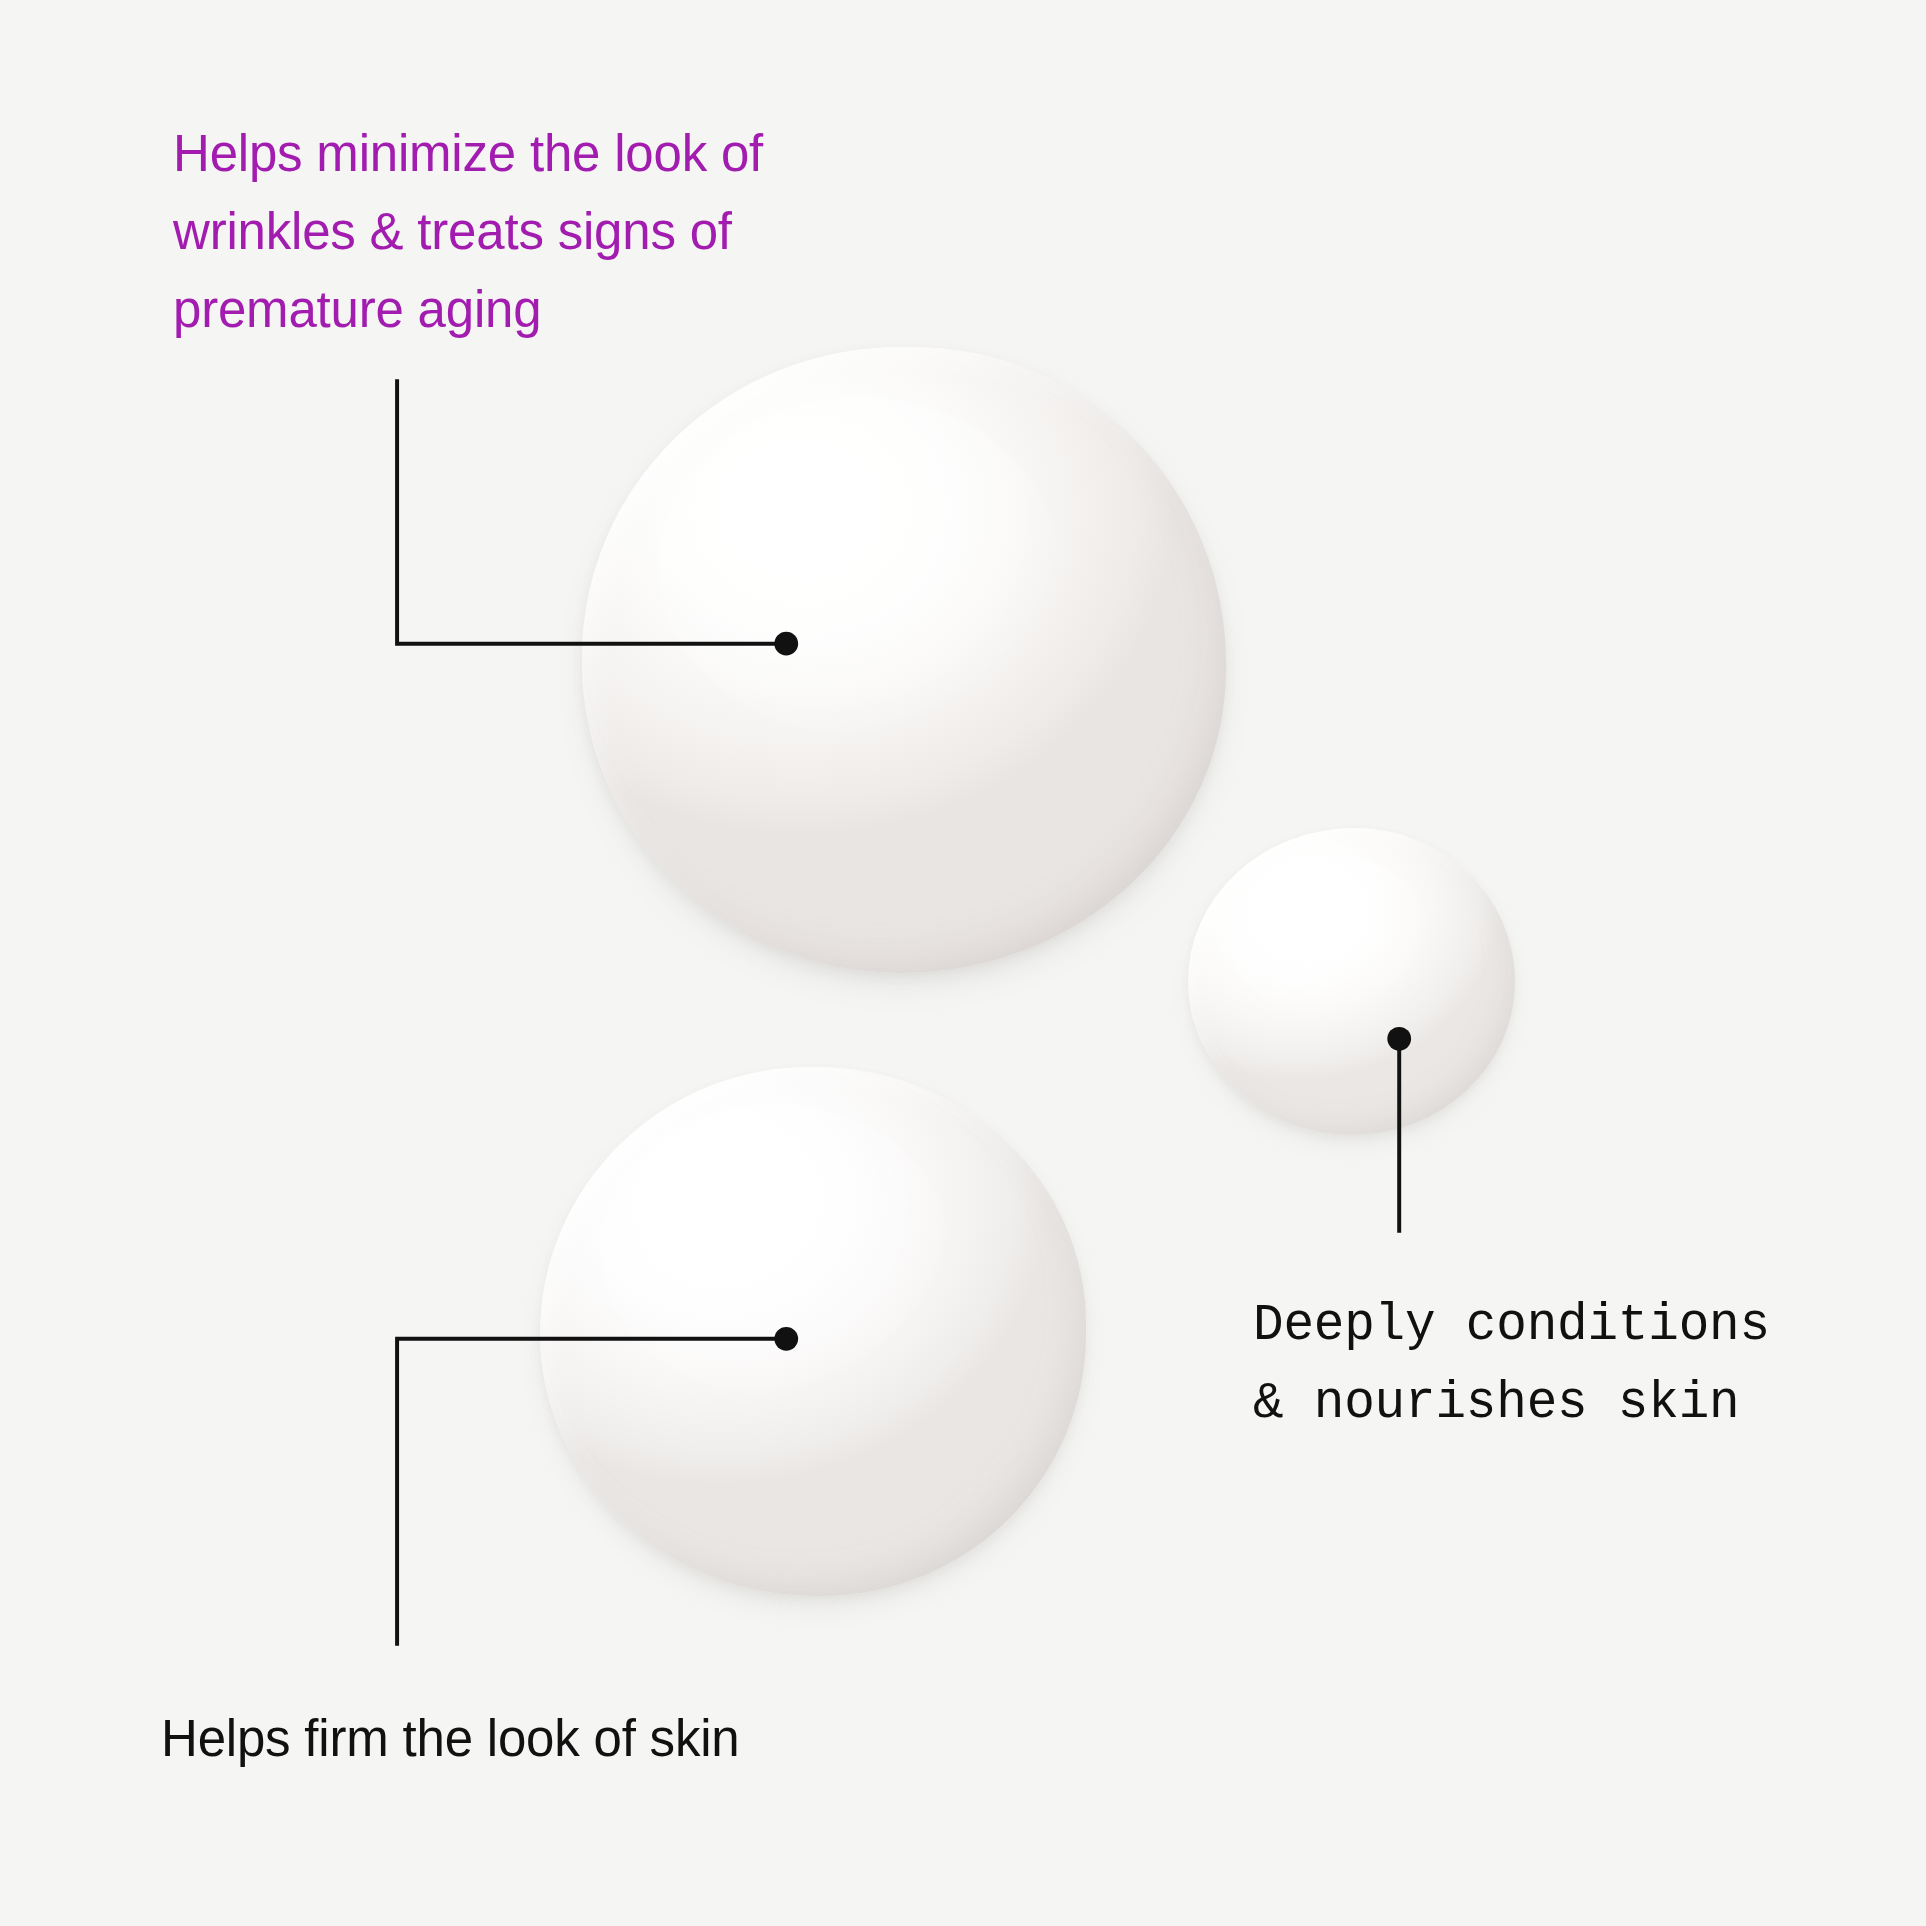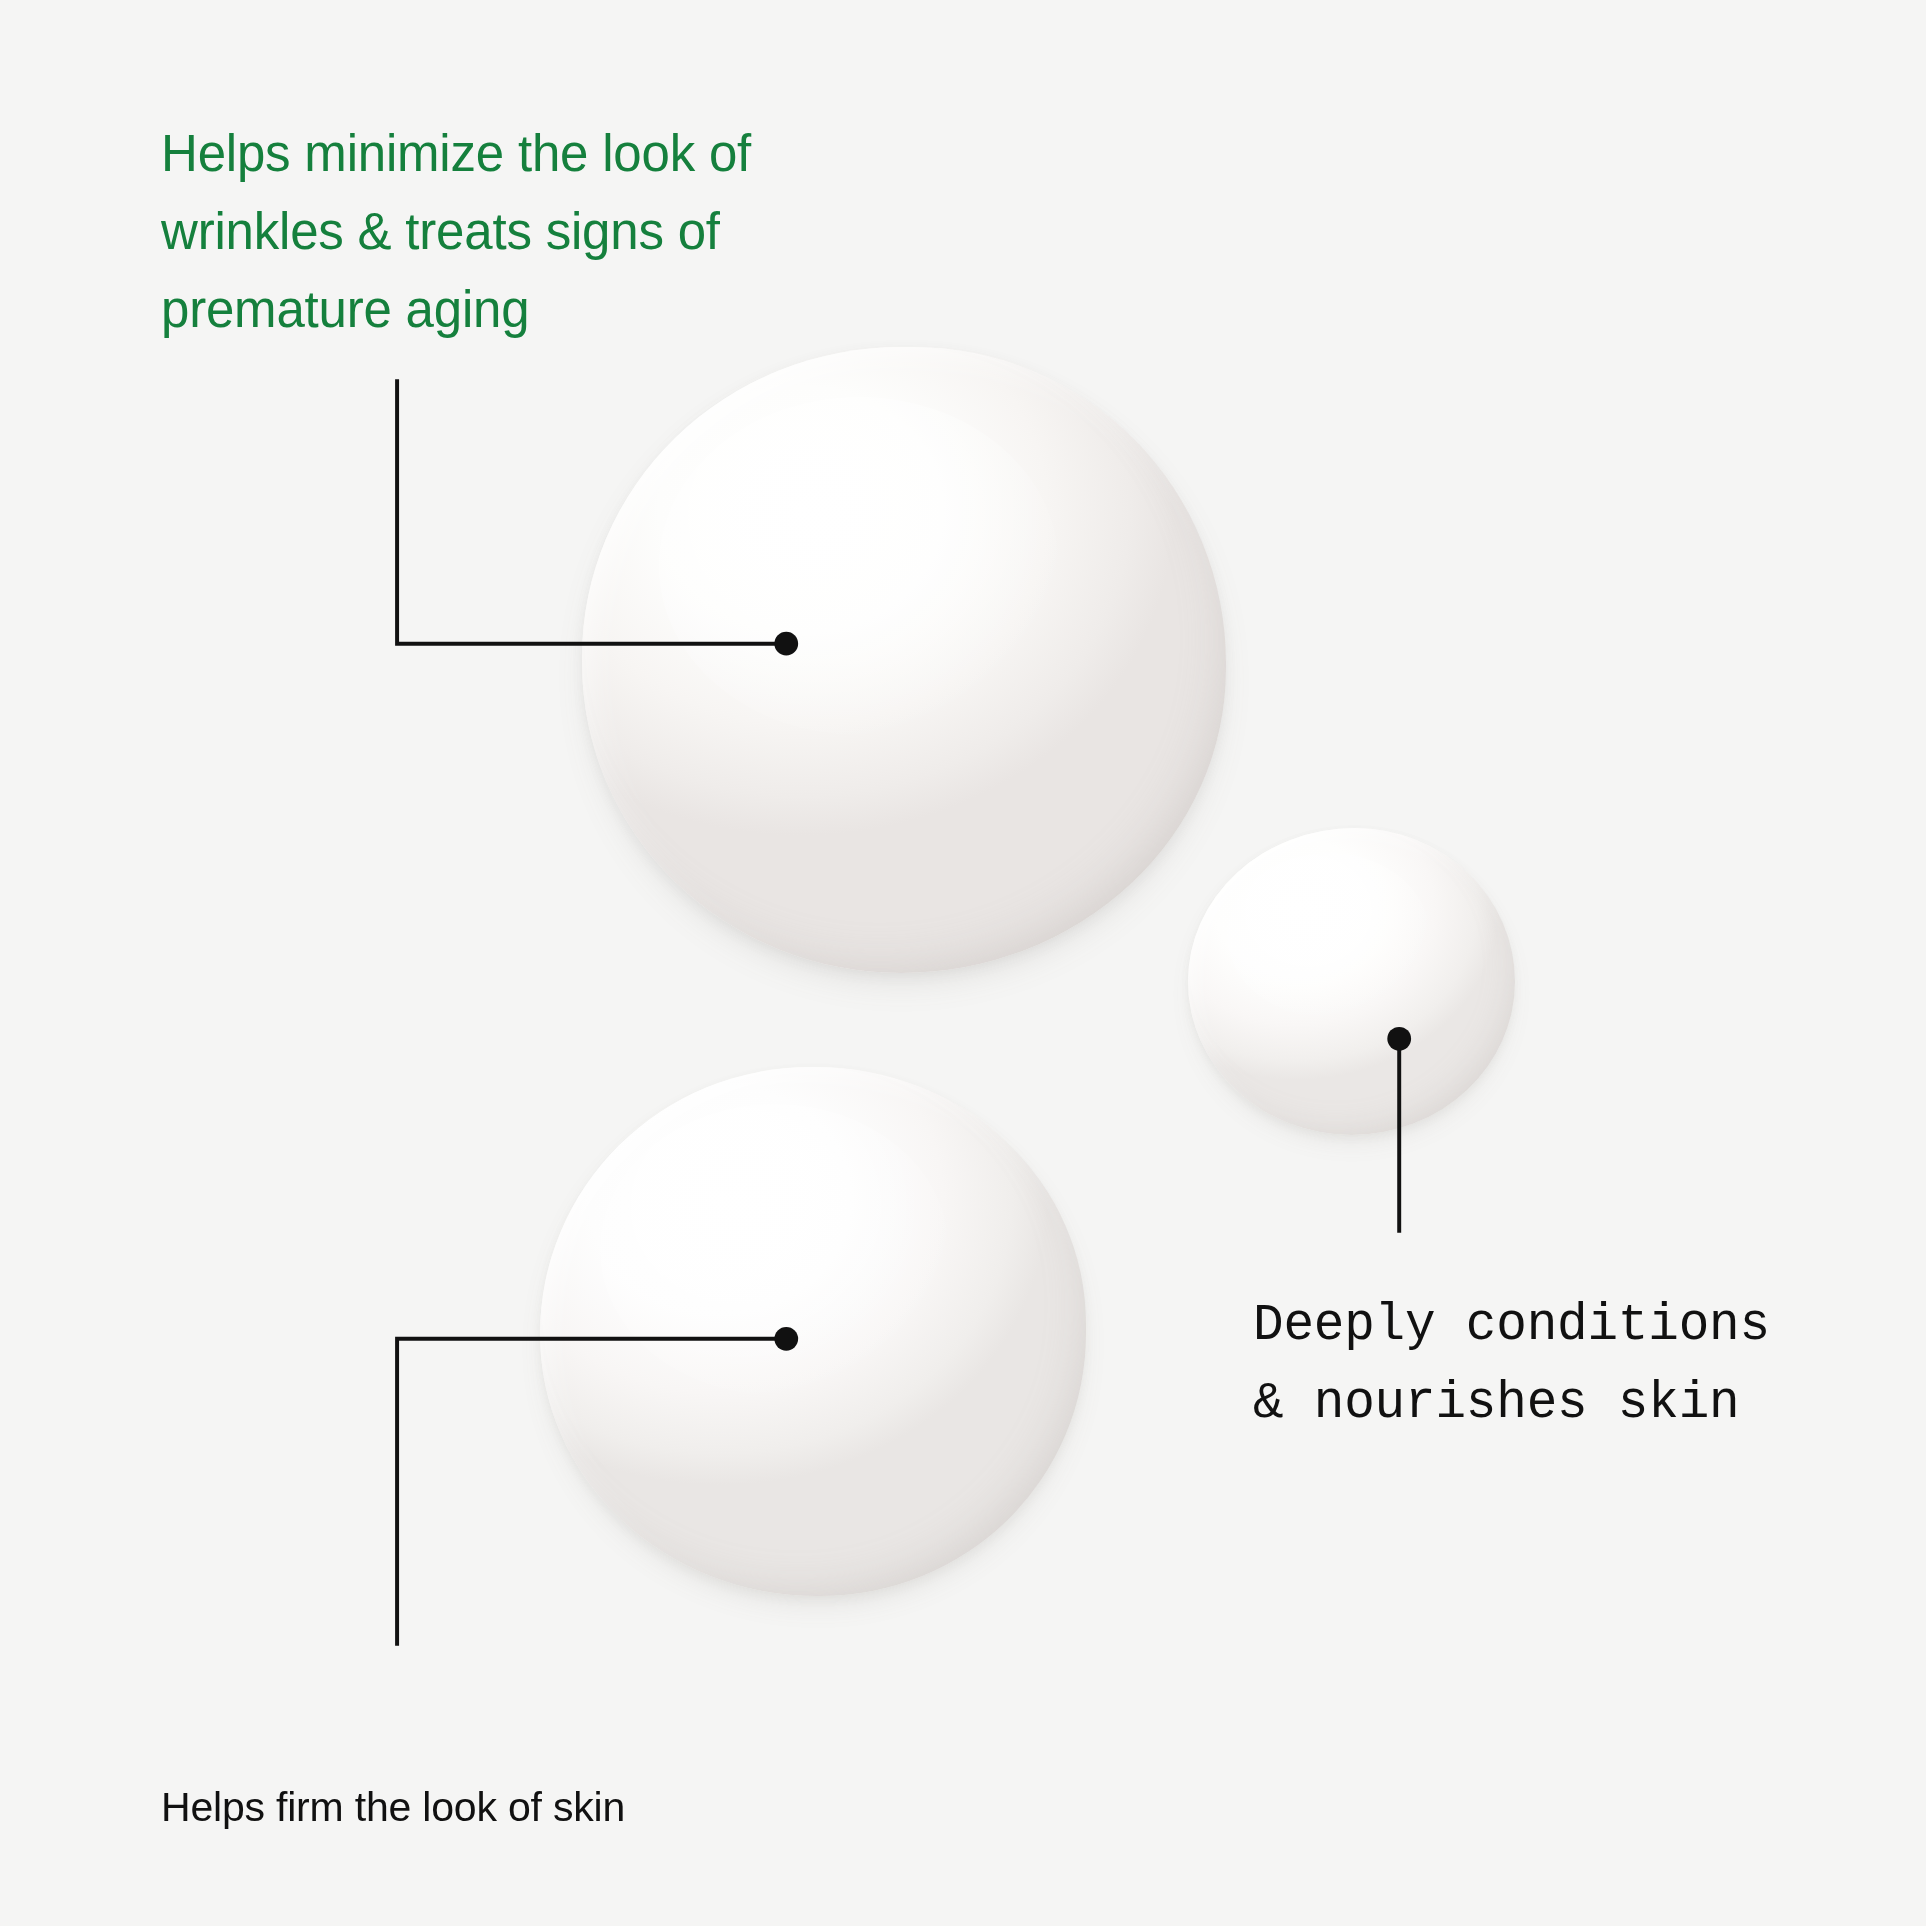--- a/index.html
+++ b/index.html
@@ -171,23 +171,23 @@
   .caption-right {
     left: 1253px;
     top: 1287px;
     width: 554px;
     font-size: 51px;
     line-height: 78px;
   }
 
   .caption-bottom-left {
     left: 161px;
-    top: 1768px;
+    top: 1700px;
     width: 752px;
-    font-size: 41px;
+    font-size: 51px;
     line-height: 78px;
   }
 </style>
 </head>
 <body style="background: rgb(245, 245, 244);">
 
 <div class="stage" style="background: rgb(245, 245, 244);">
 
   <div class="blob blob-large"></div>
 
@@ -206,21 +206,21 @@
       <path d="M 1413 1050 L 1413 1243" fill="none" stroke="#111111" stroke-width="4" stroke-linecap="square"></path>
       <circle cx="1413" cy="1049" r="12" fill="#111111"></circle>
     </g>
 
     <g>
       <path d="M 793 1352 L 401 1352 L 401 1660" fill="none" stroke="#111111" stroke-width="4" stroke-linecap="square" stroke-linejoin="miter"></path>
       <circle cx="794" cy="1352" r="12" fill="#111111"></circle>
     </g>
   </svg>
 
-  <div class="caption caption-top-left" style="color: #15803d;">Helps minimize the look of
+  <div class="caption caption-top-left" style="color: #a21caf; margin-left: 12px;">Helps minimize the look of
 wrinkles &amp; treats signs of
 premature aging</div>
 
   <div class="caption caption-right" style="color: rgb(17, 17, 17); font-family: Liberation Mono, monospace;">Deeply conditions
 &amp; nourishes skin</div>
 
   <div class="caption caption-bottom-left" style="color: rgb(17, 17, 17);">Helps firm the look of skin</div>
 
 </div>
 

